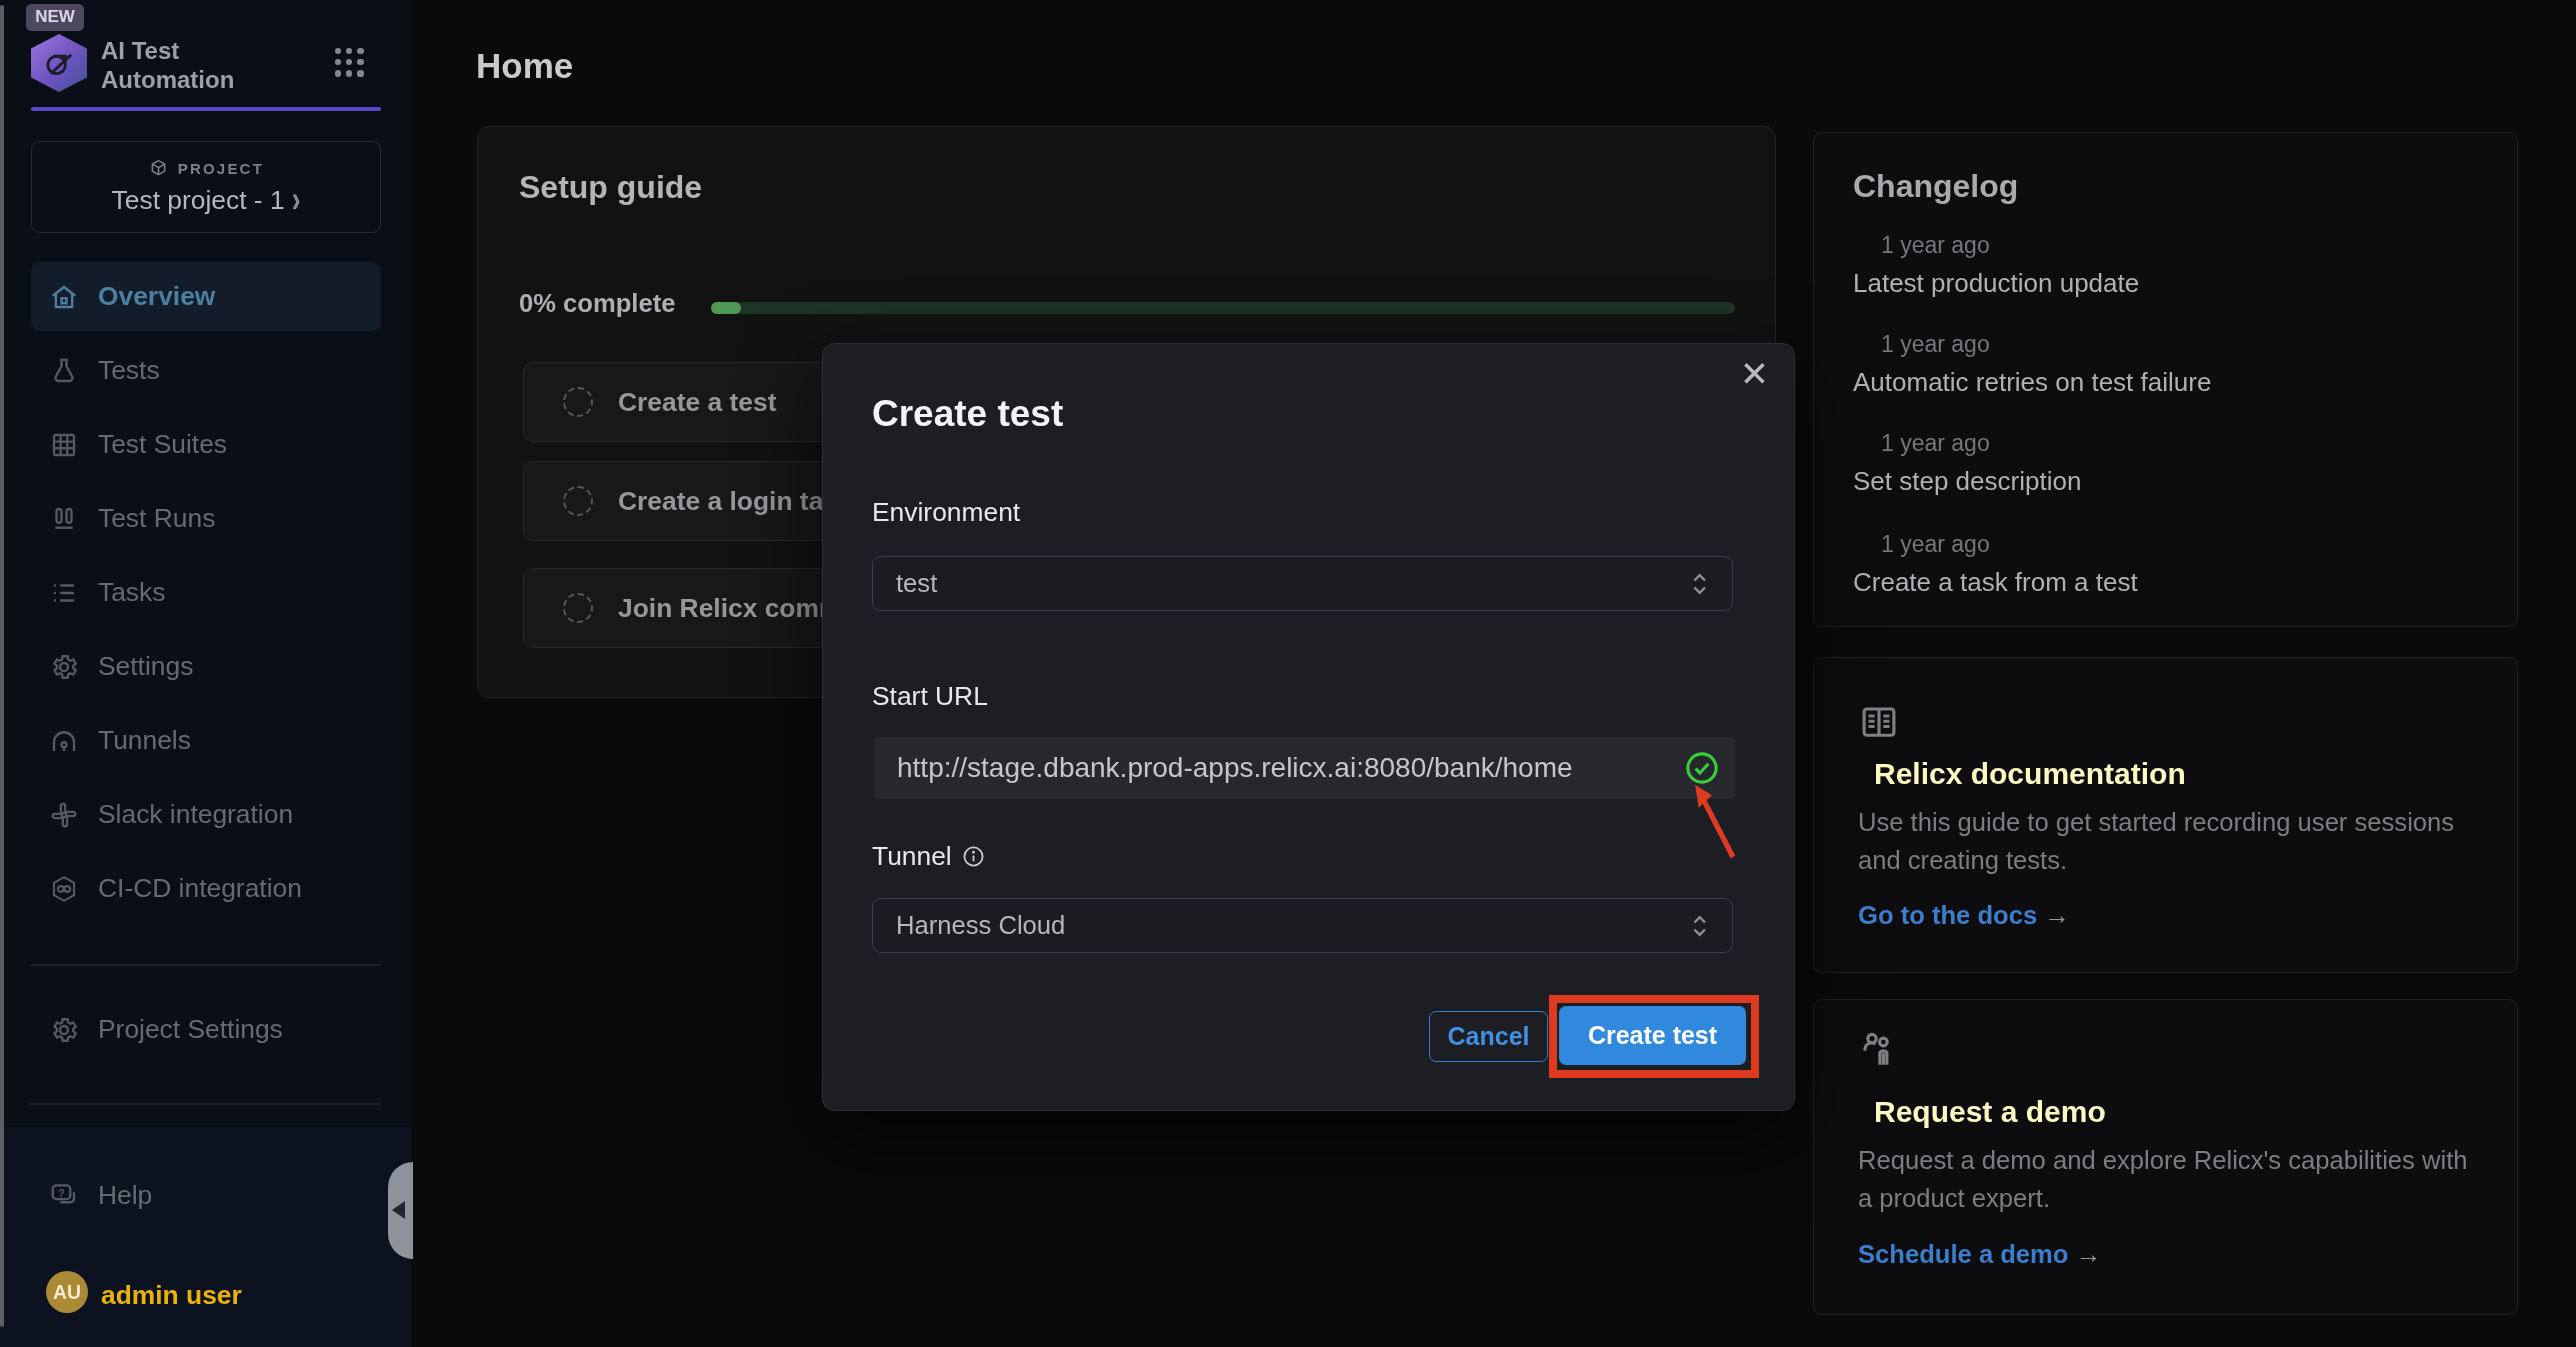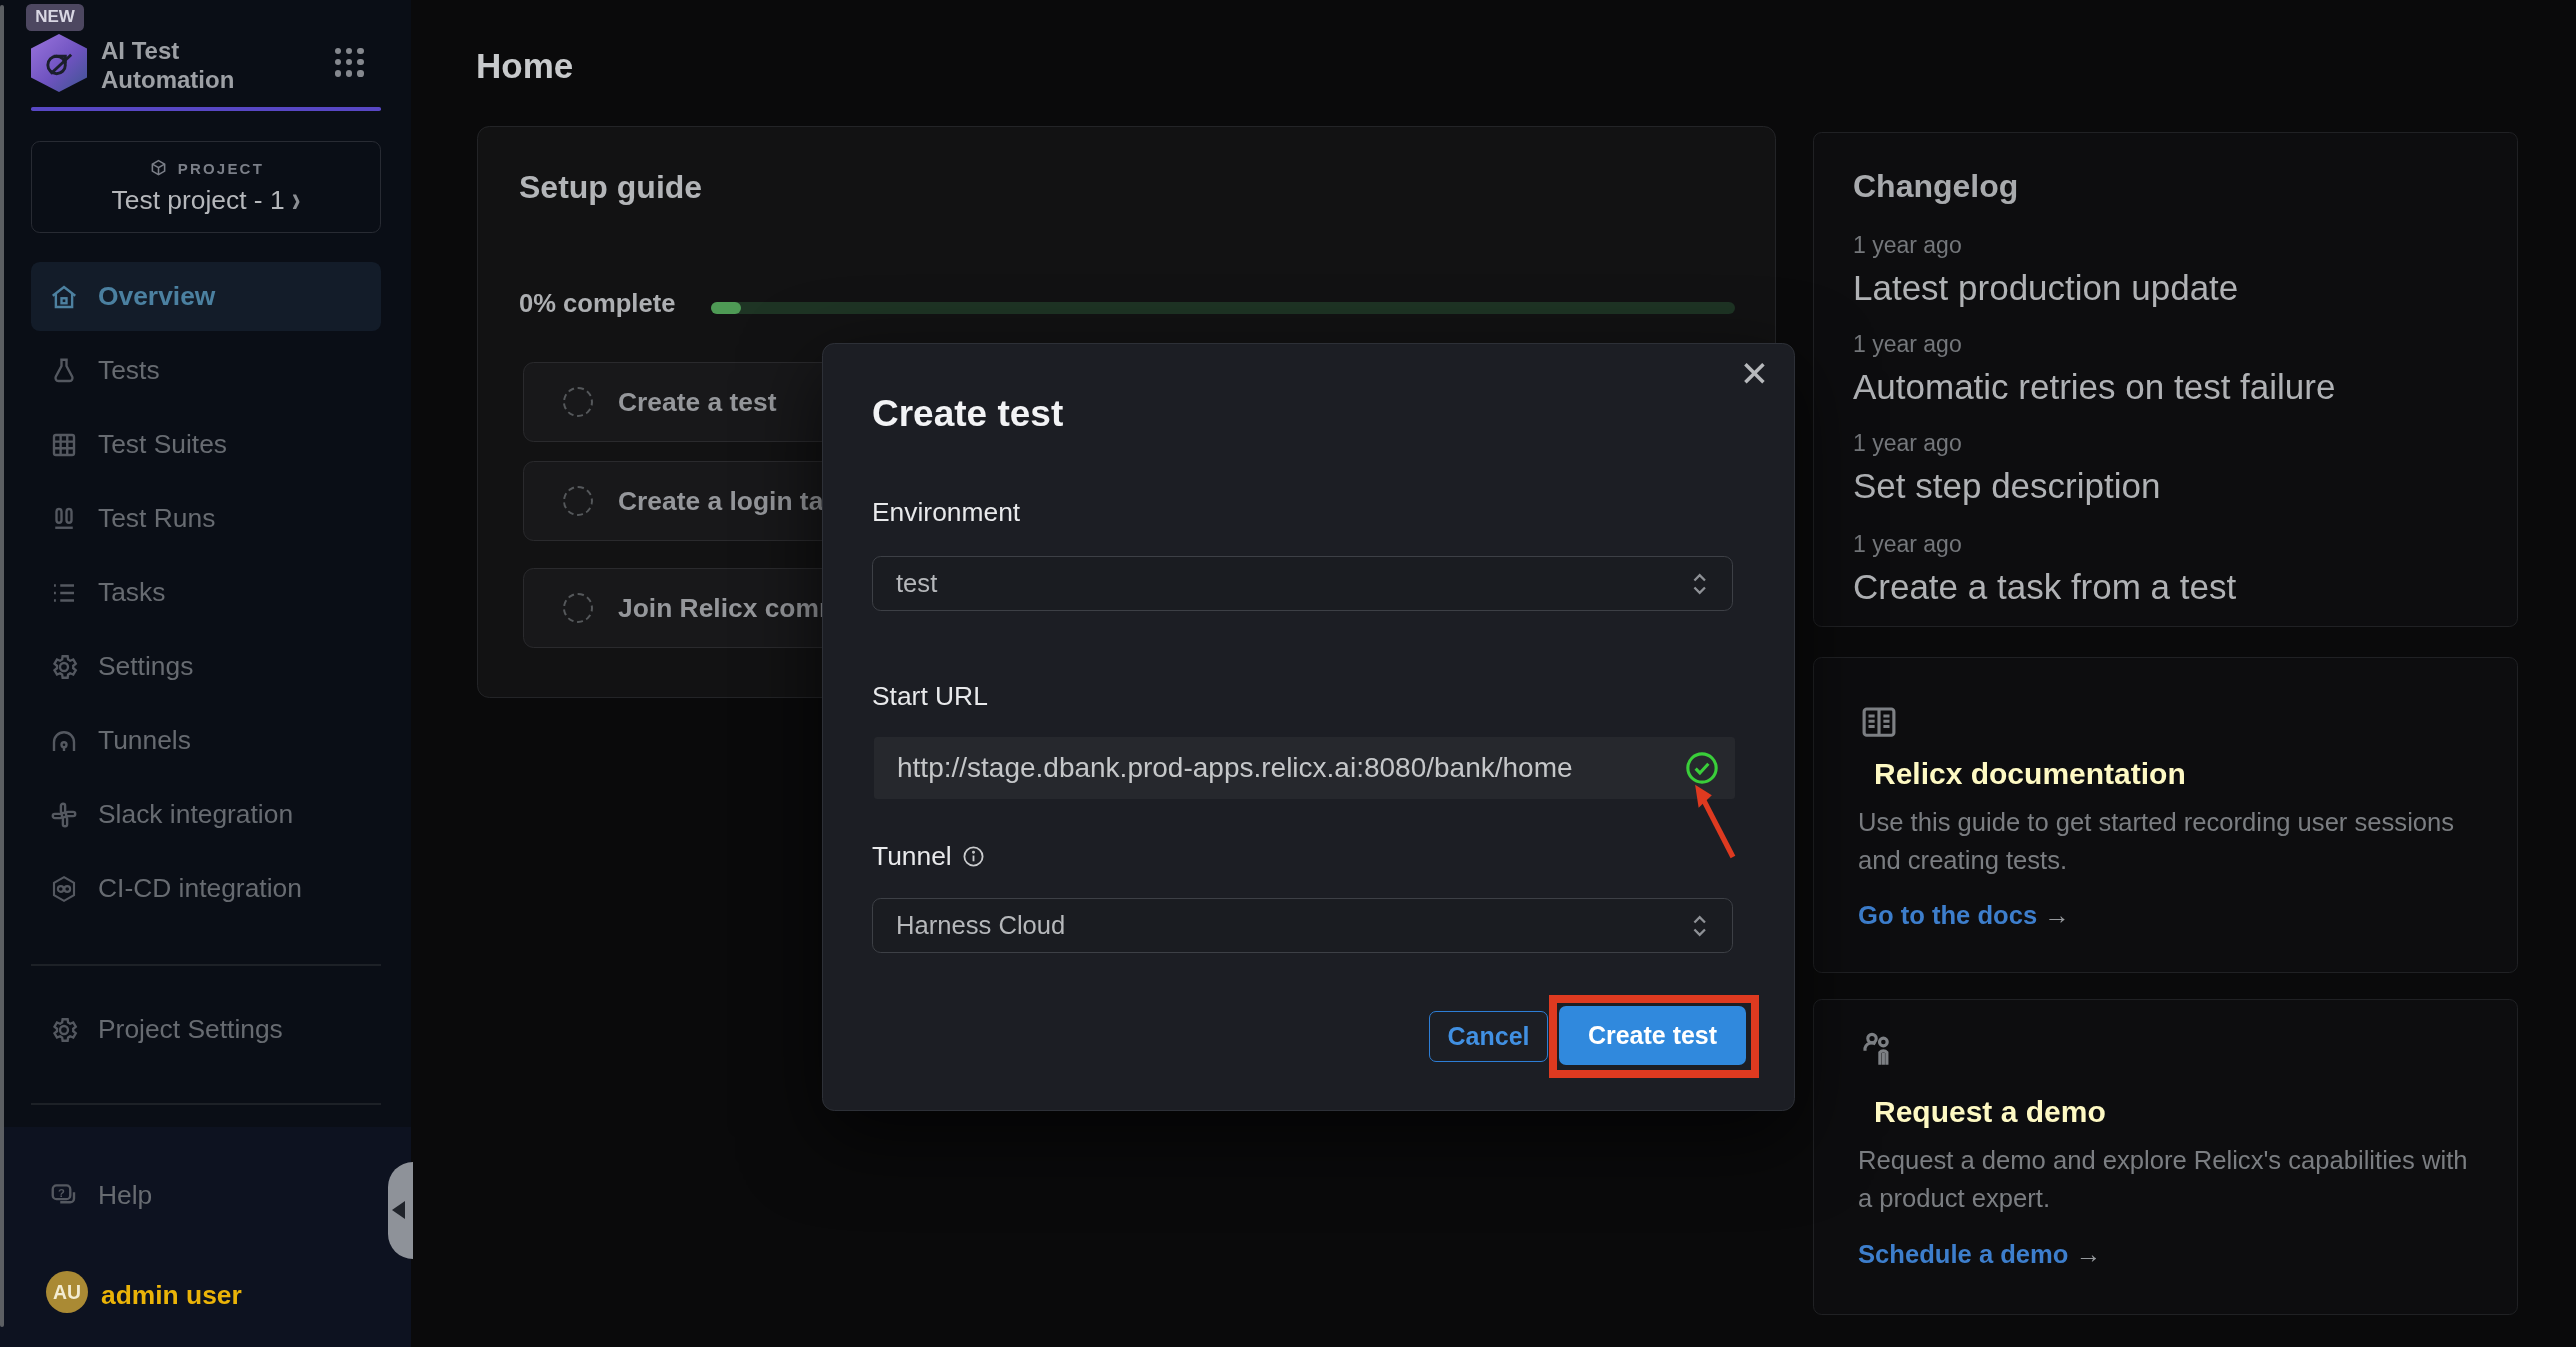--- a/index.html
+++ b/index.html
@@ -57,22 +57,22 @@
   .progress-fill{position:absolute;left:0;top:0;height:12.3px;width:30px;border-radius:6.2px;background:#4e9a55;}
   .check-item{left:45px;width:1210px;height:78px;background:#18181a;border:0.9px solid #2a2a2d;border-radius:10.6px;
               display:flex;align-items:center;cursor:pointer;}
   .dashed-circle{margin-left:39px;width:30px;height:30px;border:2.6px dashed #55585b;border-radius:50%;box-sizing:border-box;}
   .check-label{margin-left:25px;font-size:26.4px;font-weight:600;color:#95979b;}
 
   
   .rcard{left:1813px;width:705px;background:#0d0d0f;border:0.9px solid #202124;border-radius:8.8px;box-sizing:border-box;}
   .rcard-title{left:39px;font-size:32px;font-weight:600;color:#a8aaad;}
   .cl-entry{left:39px;}
-  .cl-time{font-size:23px;color:#74777b;}
-  .cl-text{margin-top:8.8px;font-size:35px;color:#b0b2b5;}
+  .cl-time{font-size:23px;color:#74777b;margin-left:28px;}
+  .cl-text{margin-top:8.8px;font-size:26px;color:#b0b2b5;}
   .info-icon{left:44px;color:#7e8185;}
   .info-title{left:60px;font-size:30px;font-weight:600;color:#fef9c3;}
   .info-body{left:44px;width:617px;font-size:25.6px;line-height:38px;color:#7b7e82;}
   .info-link{left:44px;font-size:25.6px;font-weight:600;color:#3d7ecc;cursor:pointer;}
   .info-link .arr{color:#96999d;font-weight:400;}
 
   
   .modal{left:822px;top:343px;width:971px;height:766px;background:#1c1e24;border:0.9px solid #2d3037;border-radius:12.3px;
          box-shadow:0 26.4px 79px rgba(0,0,0,.65);}
   .modal-close{right:25px;top:12.3px;font-size:35px;color:#b7b9bc;cursor:pointer;line-height:1;}

